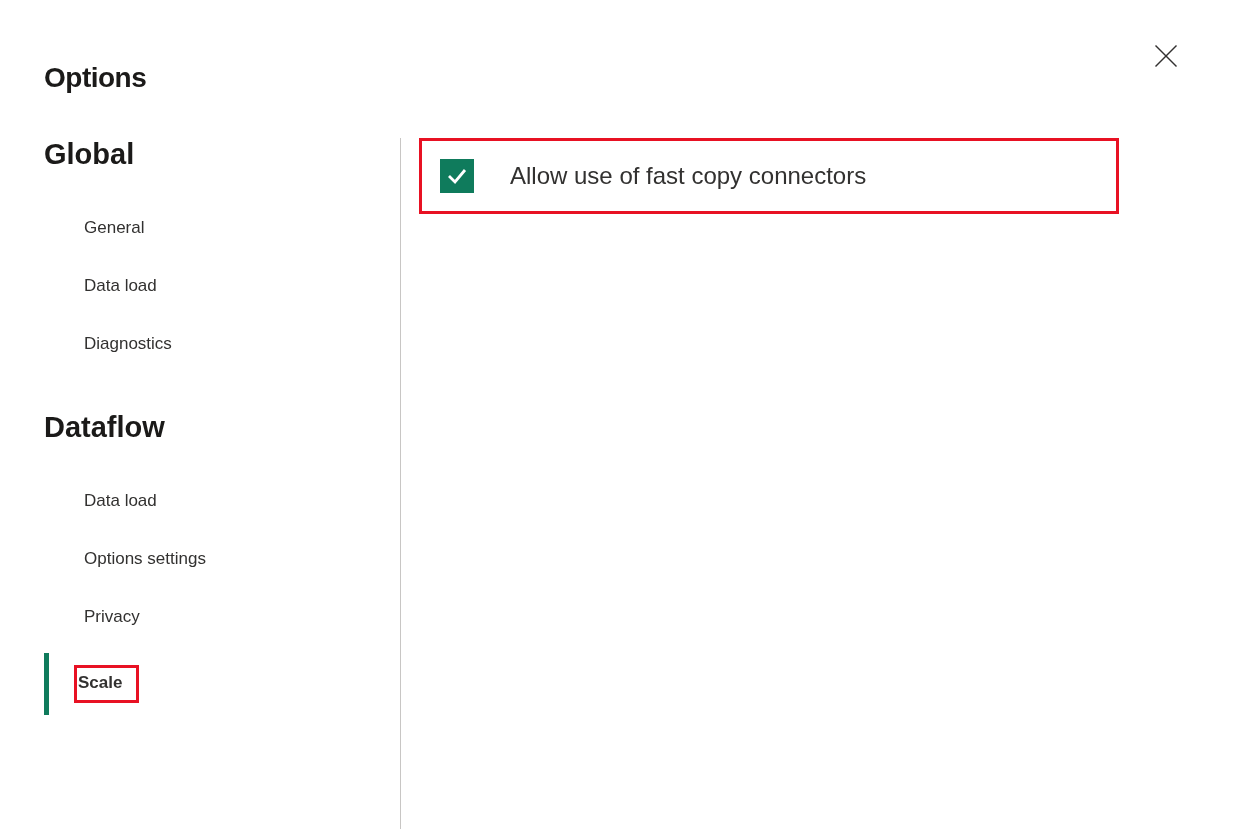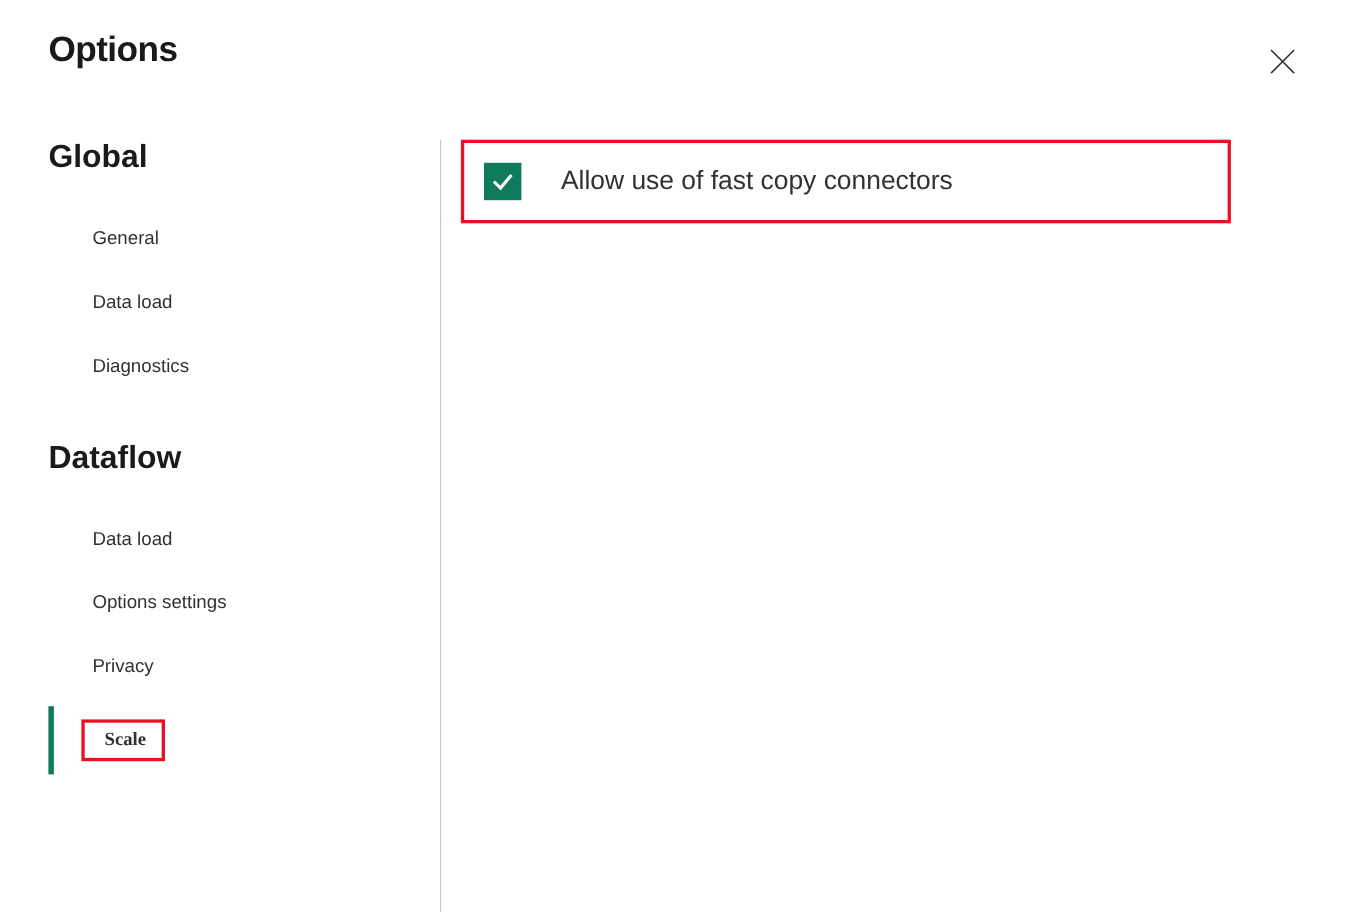--- a/index.html
+++ b/index.html
@@ -15,24 +15,25 @@
       height: 829px;
       position: relative;
     }
     .header {
       padding: 26px 44px 0 44px;
       display: flex;
       justify-content: space-between;
       align-items: flex-start;
     }
     .title {
-      font-size: 32px;
+      font-size: 28px;
       font-weight: 700;
       color: #1b1a19;
       letter-spacing: -0.5px;
+      margin-top: 36px;
     }
     .close-btn {
       cursor: pointer;
       padding: 8px;
       margin-top: 8px;
       margin-right: 8px;
     }
     .close-btn svg {
       width: 28px;
       height: 28px;
@@ -75,23 +76,22 @@
       position: absolute;
       left: 0px;
       top: 6px;
       bottom: 6px;
       width: 5px;
       background: #0f7b5c;
     }
     .highlight-box {
       display: inline-block;
       border: 3px solid #e81123;
-      padding: 4px 14px 6px 18px;
+      padding: 4px 14px 6px 1px;
       margin-left: -10px;
-      font-family: Liberation Serif, serif;
     }
     .divider {
       width: 1px;
       background: #c8c6c4;
       align-self: stretch;
       margin-right: 18px;
       min-height: 720px;
     }
     .main {
       flex: 1;

